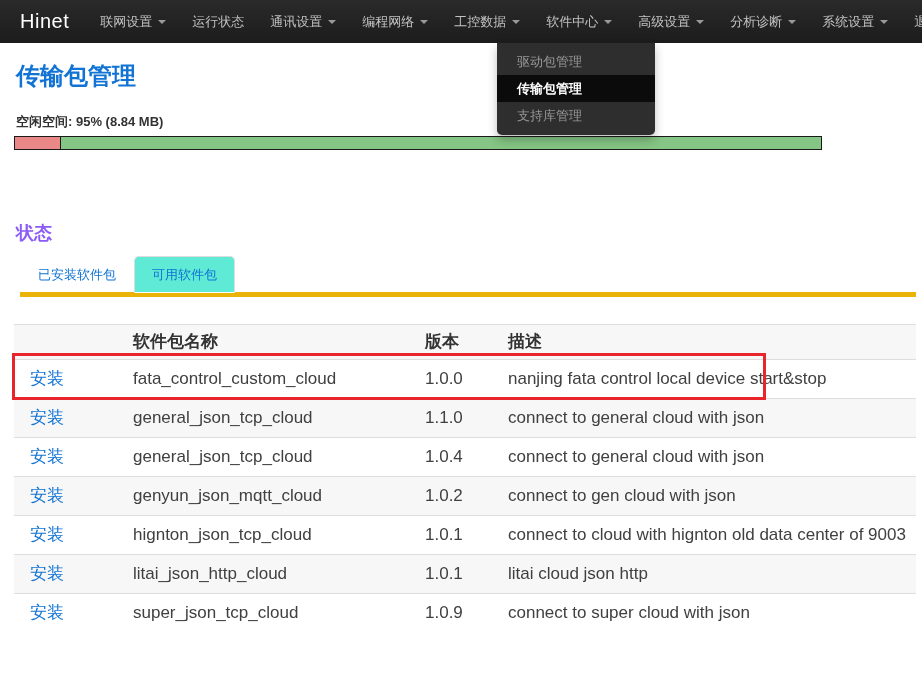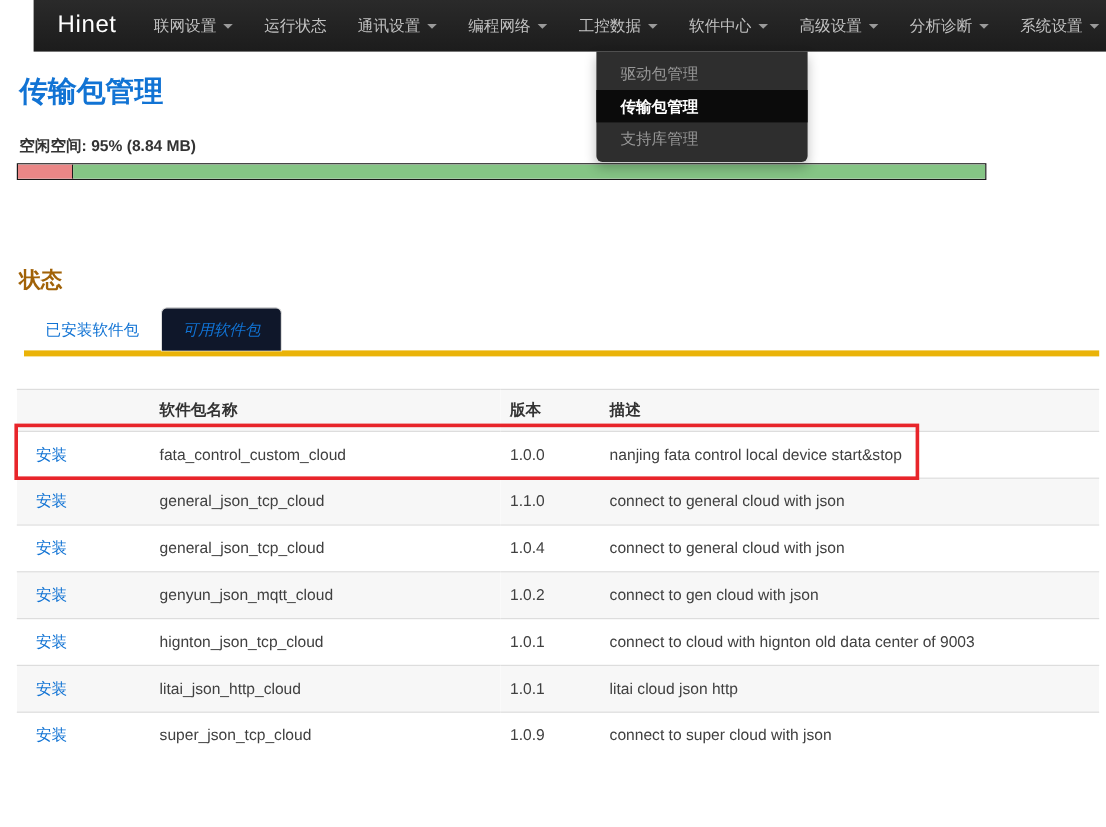--- a/index.html
+++ b/index.html
@@ -16,21 +16,20 @@
 
   
   .navbar {
     height: 43px;
     background: linear-gradient(#2a2a2a, #1c1c1c);
     display: flex;
     align-items: center;
     padding: 0 2px 0 20px;
     position: relative;
     z-index: 5;
-    margin-left: 28px;
   }
   .brand {
     color: #ffffff;
     font-size: 20px;
     font-weight: 400;
     margin-right: 18px;
     letter-spacing: 0.5px;
   }
   .nav { list-style: none; display: flex; align-items: stretch; height: 43px; }
   .nav li { display: flex; }
@@ -49,21 +48,21 @@
     border-right: 4px solid transparent;
     border-top: 4px solid #9a9a9a;
     margin-left: 6px;
   }
 
   
   .dropdown-menu {
     position: absolute;
     left: 497px;
     top: 43px;
-    width: 176px;
+    width: 158px;
     background: #2e2e2e;
     border-radius: 0 0 5px 5px;
     box-shadow: 0 5px 10px rgba(0,0,0,0.25);
     padding: 5px 0 6px 0;
     z-index: 10;
   }
   .dd-item {
     display: block;
     padding: 5px 20px;
     line-height: 17px;
@@ -99,55 +98,54 @@
     display: flex;
     overflow: hidden;
   }
   .progress .used { height: 100%; border-right: 1px solid #1a1a1a; }
   .progress .free { height: 100%; flex: 1; }
 
   h3.status-heading {
     margin: 71px 0 0 2px;
     font-size: 18px;
     font-weight: bold;
-    color: #a16207;
+    color: #8b5cf6;
   }
 
   
   .tabs {
     list-style: none;
     display: flex;
     margin: 11px 0 0 6px;
     border-bottom: 5px solid #eab308;
     width: 896px;
   }
   .tabs a {
     display: block;
     padding: 9px 17px;
     font-size: 13px;
     color: var(--accent, #1173d4);
     line-height: 17px;
     margin-bottom: -1px;
     border: 1px solid transparent;
   }
   .tabs li.active a {
-    background: #0f172a;
+    background: #5eead4;
     border: 1px solid #ddd;
     border-bottom-color: #ffffff;
     border-radius: 5px 5px 0 0;
-    font-style: italic;
   }
 
   
   .table-wrap { position: relative; margin-top: 27px; }
   table.pkg {
     border-collapse: collapse;
     table-layout: fixed;
     width: 902px;
-    font-size: 13px;
+    font-size: 17px;
   }
   table.pkg th, table.pkg td {
     text-align: left;
     padding: 11px 8px;
     line-height: 16px;
     border-top: 1px solid #dddddd;
     overflow: hidden;
     white-space: nowrap;
   }
   table.pkg thead th {

